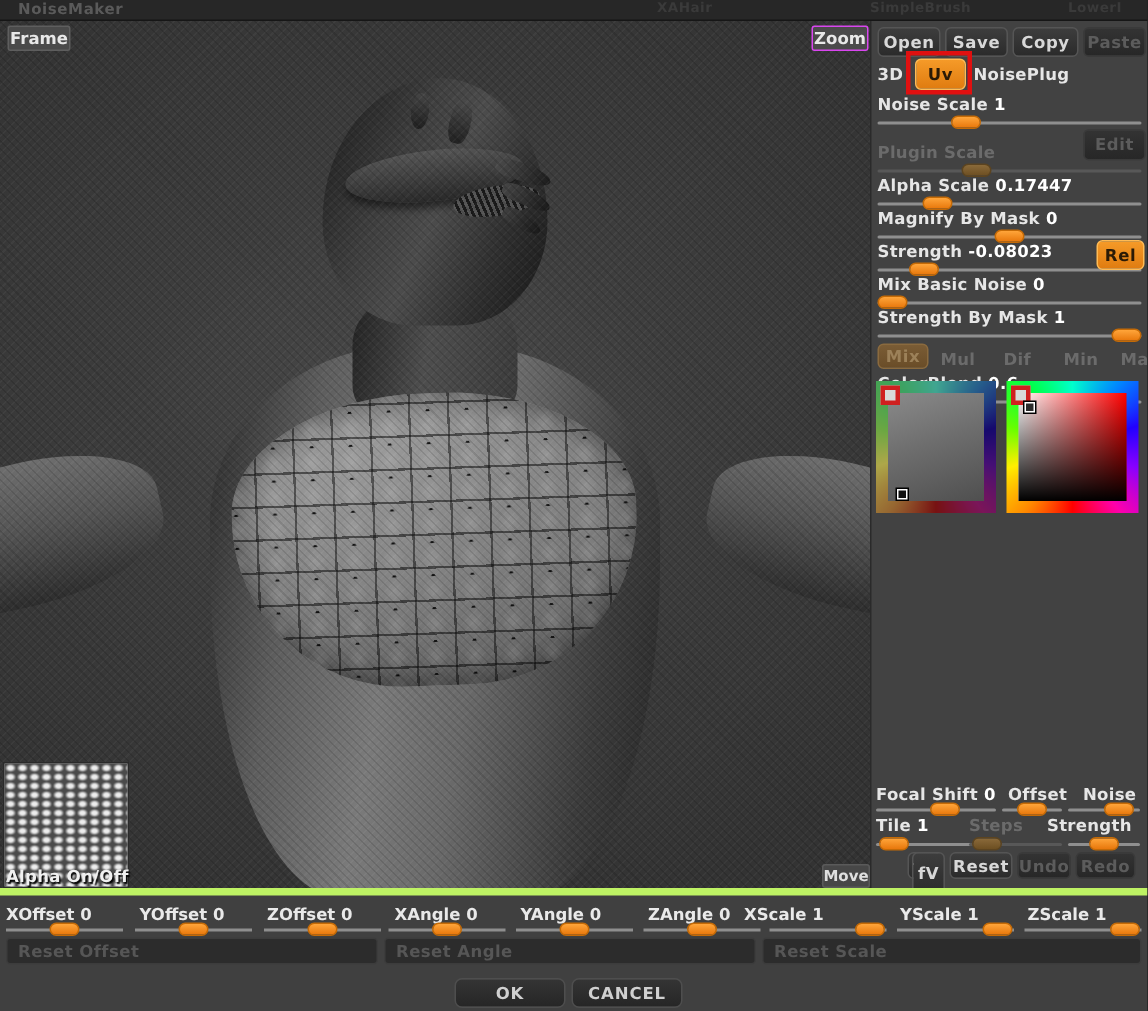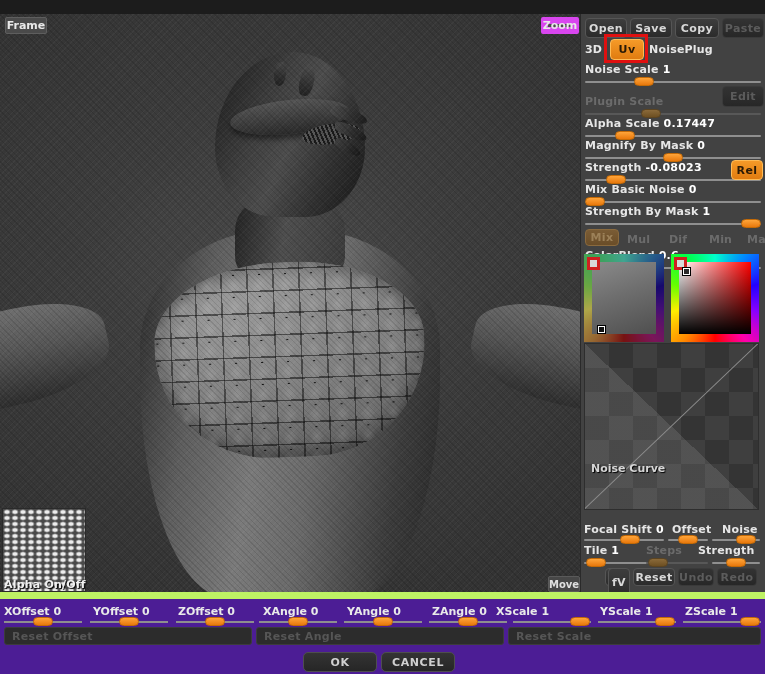--- a/index.html
+++ b/index.html
@@ -120,21 +120,21 @@
   .zbtn.dim { color: #5c5c5c; border-color: #3a3a3a; background: linear-gradient(180deg,#333,#272727); }
   .zbtn.on {
     background: linear-gradient(180deg,#f59a28,#e07c10);
     border: 1px solid #ffbb55; color: #2a1a06;
   }
 
   .frame-btn { position: absolute; left: 5px; top: 17px; width: 42px; height: 17px;
     background:#4a4a4a; border:1px solid #5e5e5e; border-radius:2px; color:#e8e8e8;
     font-size:11px; font-weight:bold; display:flex; align-items:center; justify-content:center; }
   .zoom-btn { position: absolute; left: 541px; top: 17px; width: 38px; height: 17px;
-    background:#4a4a4a; border:7px solid #d946ef; border-radius:2px; color:#e8e8e8;
+    background:#4a4a4a; border:1px solid #d946ef; border-radius:2px; color:#e8e8e8;
     font-size:11px; font-weight:bold; display:flex; align-items:center; justify-content:center; }
   .move-btn { position: absolute; left: 548px; top: 576px; width: 32px; height: 16px;
     background:#474747; border:1px solid #5a5a5a; border-radius:2px; color:#e0e0e0;
     font-size:10px; font-weight:bold; display:flex; align-items:center; justify-content:center; }
 
   
   .alpha-thumb {
     position: absolute; left: 2px; top: 508px; width: 84px; height: 84px;
     background: #9a9a9a; overflow: hidden; border: 1px solid #2a2a2a;
   }
@@ -227,21 +227,21 @@
     transform: rotate(-43.6deg);
   }
   .curve-lbl {
     position: absolute; left: 6px; top: 118px; color: #d6d6d6;
     font-size: 11px; font-weight: bold; text-shadow: 1px 1px 1px #000;
   }
 
   
   .botbar {
     position: absolute; left: 0; top: 592px; width: 765px; height: 82px;
-    background: #4c1d95; border-top: 7px solid #bef264; text-align: center;
+    background: #404040; border-top: 5px solid #bef264; text-align: center;
   }
   .bbtn-track { position: absolute; height: 2px; background: #8e8e8e; }
   .bknob {
     position: absolute; width: 20px; height: 9px; border-radius: 5px;
     background: linear-gradient(180deg,#ffa53a,#e8780c); border: 1px solid #c46a06;
   }
   .blbl { position: absolute; color: #e9e9e9; font-size: 11px; font-weight: bold; white-space: nowrap; }
   .resetbtn {
     position: absolute; height: 18px;
     background: #2c2c2c; border: 1px solid #3c3c3c; border-radius: 3px;
@@ -259,20 +259,26 @@
   
   .annot {
     position: absolute; border: 3px solid #e01010; pointer-events: none;
   }
 </style>
 </head>
 <body>
 
 <div id="app">
 
+  <div class="bgstrip">
+    <span class="bgtitle">NoiseMaker</span>
+    <span class="lbl" style="left:438px">XAHair</span>
+    <span class="lbl" style="left:580px">SimpleBrush</span>
+    <span class="lbl" style="left:712px">LowerI</span>
+  </div>
 
   <div class="viewport">
     <div class="vp-grad"></div>
     <div class="arm-l"></div>
     <div class="arm-r"></div>
     <div class="torso"></div>
     <div class="neck"></div>
     <div class="scales"></div>
     <div class="head"></div>
     <div class="brow"></div>
@@ -352,26 +358,20 @@
     <div class="swatch"></div>
     <div class="cursor-sq" style="left:14px;top:72px;"></div>
   </div>
   <div class="cpick" style="left:671px;top:254px;width:88px;height:88px;">
     <div class="rainbow"></div>
     <div class="inner sv"></div>
     <div class="swatch"></div>
     <div class="cursor-sq" style="left:12px;top:14px;background:#2a2a2a;"></div>
   </div>
 
-  <div class="curve-box">
-    <div class="checks"></div>
-    <div class="fill"></div>
-    <div class="line"></div>
-    <div class="curve-lbl">Noise Curve</div>
-  </div>
 
   <div class="plbl" style="left:584px;top:523px;"><span>Focal Shift</span> <span class="val">0</span></div>
   <div class="sld-track" style="left:584px;top:539px;width:80px;"></div>
   <div class="sld-knob" style="left:620px;top:535px;"></div>
 
   <div class="plbl" style="left:672px;top:523px;">Offset</div>
   <div class="sld-track" style="left:668px;top:539px;width:40px;"></div>
   <div class="sld-knob" style="left:678px;top:535px;"></div>
 
   <div class="plbl" style="left:722px;top:523px;">Noise</div>

